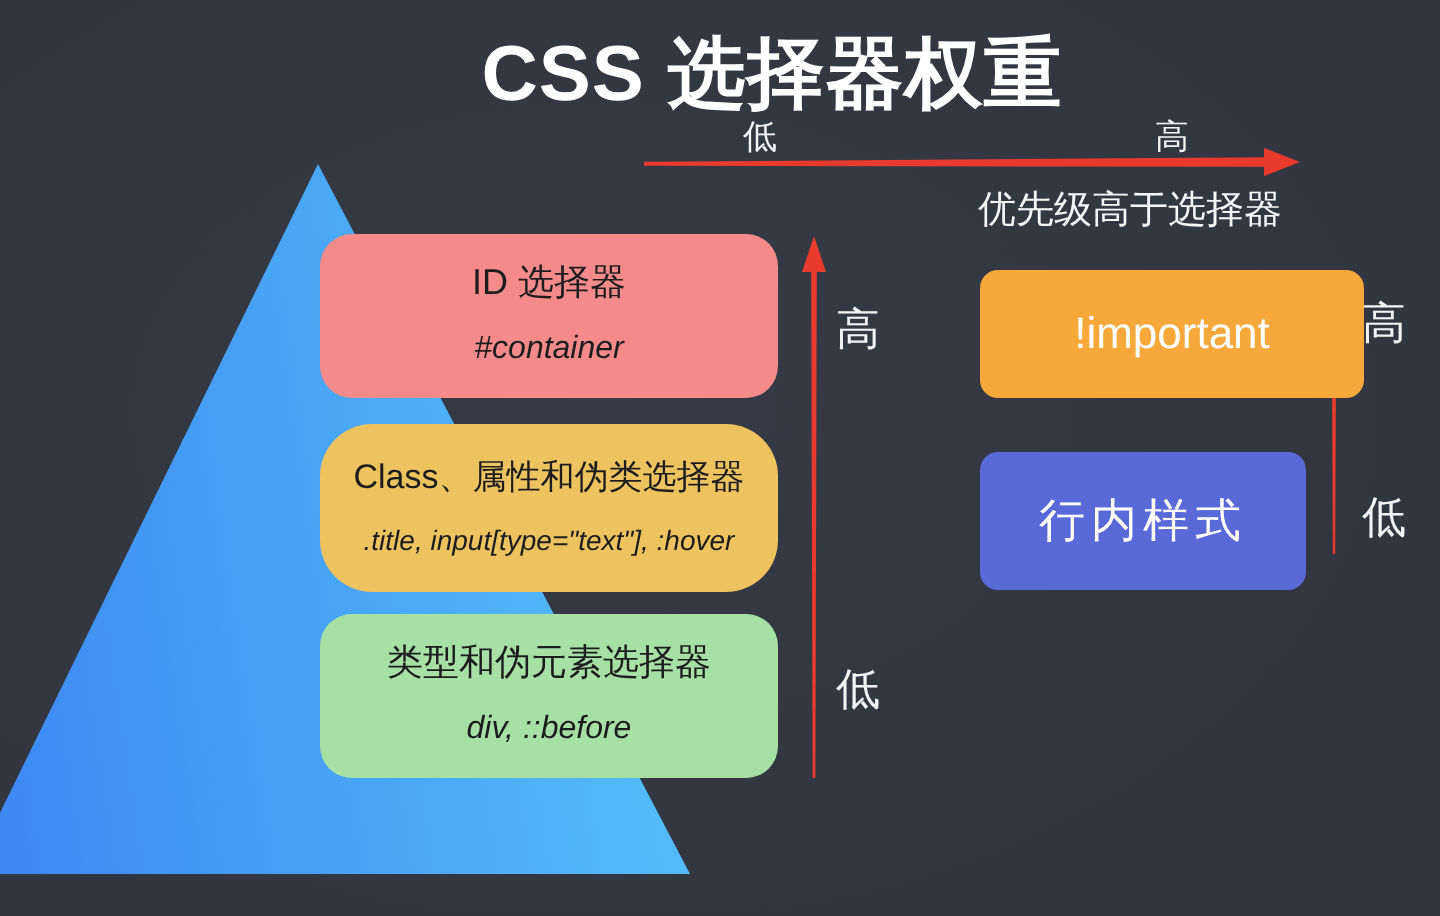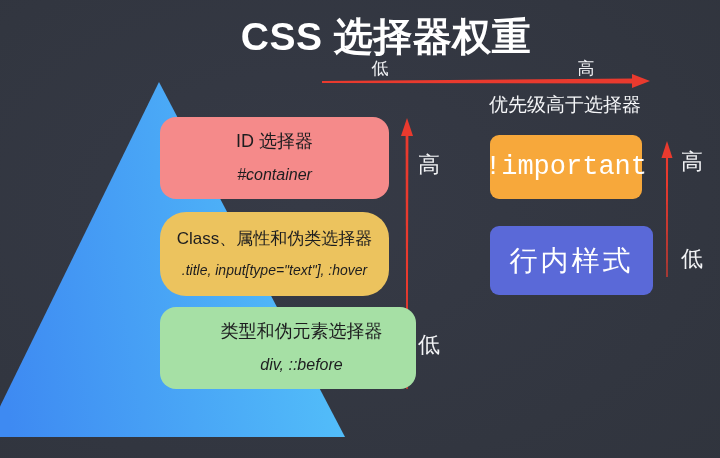--- a/index.html
+++ b/index.html
@@ -37,22 +37,22 @@
   .level-3{top:307px;height:82px;}
   .level-name{font-size:18px;line-height:1.1;white-space:nowrap;}
   .level-2 .level-name{font-size:17px;}
   .level-example{font-size:16px;font-style:italic;line-height:1.1;white-space:nowrap;}
   .level-2 .level-example{font-size:14px;}
 
   .override-box{
     left:490px;border-radius:9px;display:flex;align-items:center;justify-content:center;
     color:#ffffff;white-space:nowrap;
   }
-  .override-1{top:135px;width:152px;height:64px;font-size:27px;font-family:Liberation Mono, monospace;}
-  .override-2{top:226px;width:163px;height:69px;font-size:28px;letter-spacing:3px;}
+  .override-1{top:135px;width:192px;height:64px;font-size:22px;}
+  .override-2{top:226px;width:163px;height:69px;font-size:23px;letter-spacing:3px;}
 </style>
 </head>
 <body>
 
 <div class="stage">
 
   <svg class="layer" viewBox="0 0 720 458">
     <defs>
       <linearGradient id="triGrad" x1="0" y1="0.5" x2="1" y2="0.35">
         <stop id="tri-stop-1" offset="0" stop-color="#3e8af2"></stop>
@@ -88,21 +88,21 @@
     <div class="level-example">#container</div>
   </div>
 
   <div class="abs subtitle">优先级高于选择器</div>
 
   <div class="abs level-box level-2" style="background: rgb(236, 195, 94);">
     <div class="level-name">Class、属性和伪类选择器</div>
     <div class="level-example">.title, input[type="text"], :hover</div>
   </div>
 
-  <div class="abs level-box level-3" style="background: rgb(166, 224, 165); padding-left: 27px;">
+  <div class="abs level-box level-3" style="background: rgb(166, 224, 165);">
     <div class="level-name">类型和伪元素选择器</div>
     <div class="level-example">div, ::before</div>
   </div>
 
   <div class="abs serif-label v-axis-label" style="left:414px;top:150px;">高</div>
   <div class="abs serif-label v-axis-label" style="left:414px;top:330px;">低</div>
 
   <div class="abs override-box override-1" style="background: rgb(247, 168, 59);">
     <span>!important</span>
   </div>

